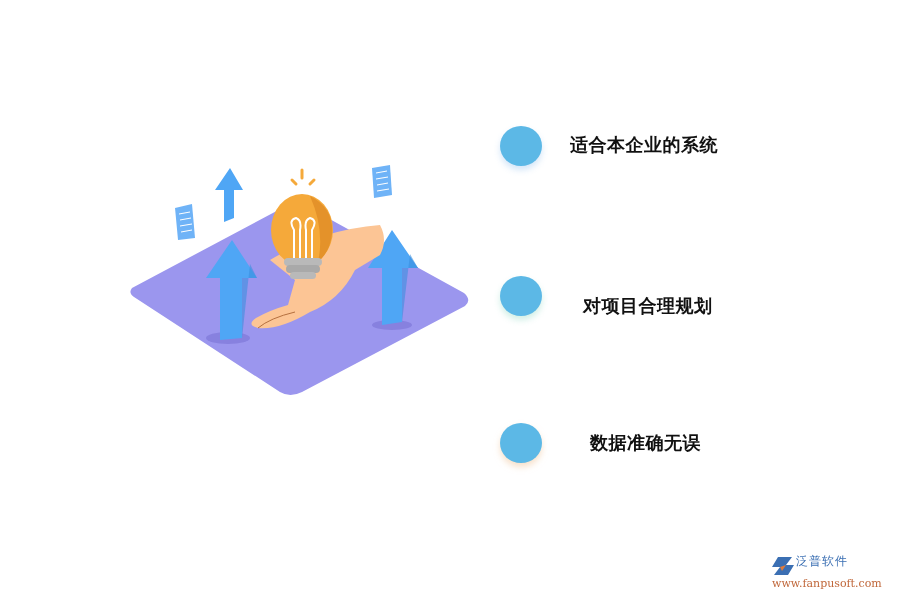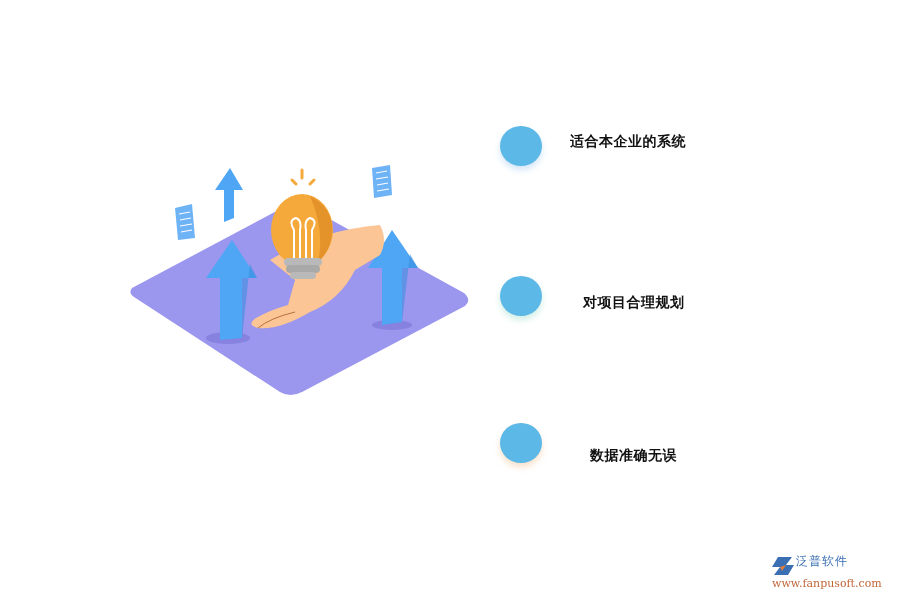--- a/index.html
+++ b/index.html
@@ -2,21 +2,21 @@
 <html><head>
 <meta charset="utf-8">
 <style>
   html, body { margin:0; padding:0; }
   body { width:900px; height:600px; background:#ffffff; position:relative; overflow:hidden; font-family:"DejaVu Sans", sans-serif; }
   .illus { position:absolute; left:120px; top:160px; width:360px; height:240px; }
   .item { position:absolute; left:500px; height:44px; display:flex; align-items:center; }
   .dot { width:42px; height:40px; border-radius:50%; background:#5cb8e6; box-shadow:0 4px 6px rgba(160,200,240,0.45); }
   .item.i2 .dot { box-shadow:0 4px 6px rgba(150,220,200,0.45); }
   .item.i3 .dot { box-shadow:0 4px 6px rgba(240,200,160,0.55); }
-  .label { position:absolute; font-size:14px; font-weight:bold; color:#111; white-space:nowrap; letter-spacing:0.5px; }
+  .label { position:absolute; font-size:18px; font-weight:bold; color:#111; white-space:nowrap; letter-spacing:0.5px; }
   .logo { position:absolute; left:770px; top:553px; width:125px; height:40px; }
   .logo-name { position:absolute; left:26px; top:0; font-size:12px; color:#3b6fb3; letter-spacing:1px; }
   .logo-url { position:absolute; left:2px; top:24px; font-size:11px; color:#c0673a; font-family:"DejaVu Serif", serif; }
 </style>
 </head>
 <body>
 
 <div class="illus">
   <svg width="360" height="240" viewBox="0 0 360 240">
 
@@ -72,21 +72,21 @@
 <span class="label" style="left:570px; top:133px;">适合本企业的系统</span>
 
 <div class="item i2" style="top:274px;">
   <div class="dot"></div>
 </div>
 <span class="label" style="left:583px; top:294px;">对项目合理规划</span>
 
 <div class="item i3" style="top:421px;">
   <div class="dot"></div>
 </div>
-<span class="label" style="left:590px; top:447px;">数据准确无误</span>
+<span class="label" style="left:590px; top:431px;">数据准确无误</span>
 
 <div class="logo">
   <svg width="24" height="22" viewBox="0 0 24 22" style="position:absolute;left:2px;top:2px;">
     <path d="M6 2 L20 2 L14 10 L22 10 L16 20 L2 20 L8 12 L0 12 Z" fill="#3b6fb3"></path>
     <path d="M8 12 L14 10 L10 16 Z" fill="#e07b3a"></path>
   </svg>
   <span class="logo-name">泛普软件</span>
   <span class="logo-url">www.fanpusoft.com</span>
 </div>
 

